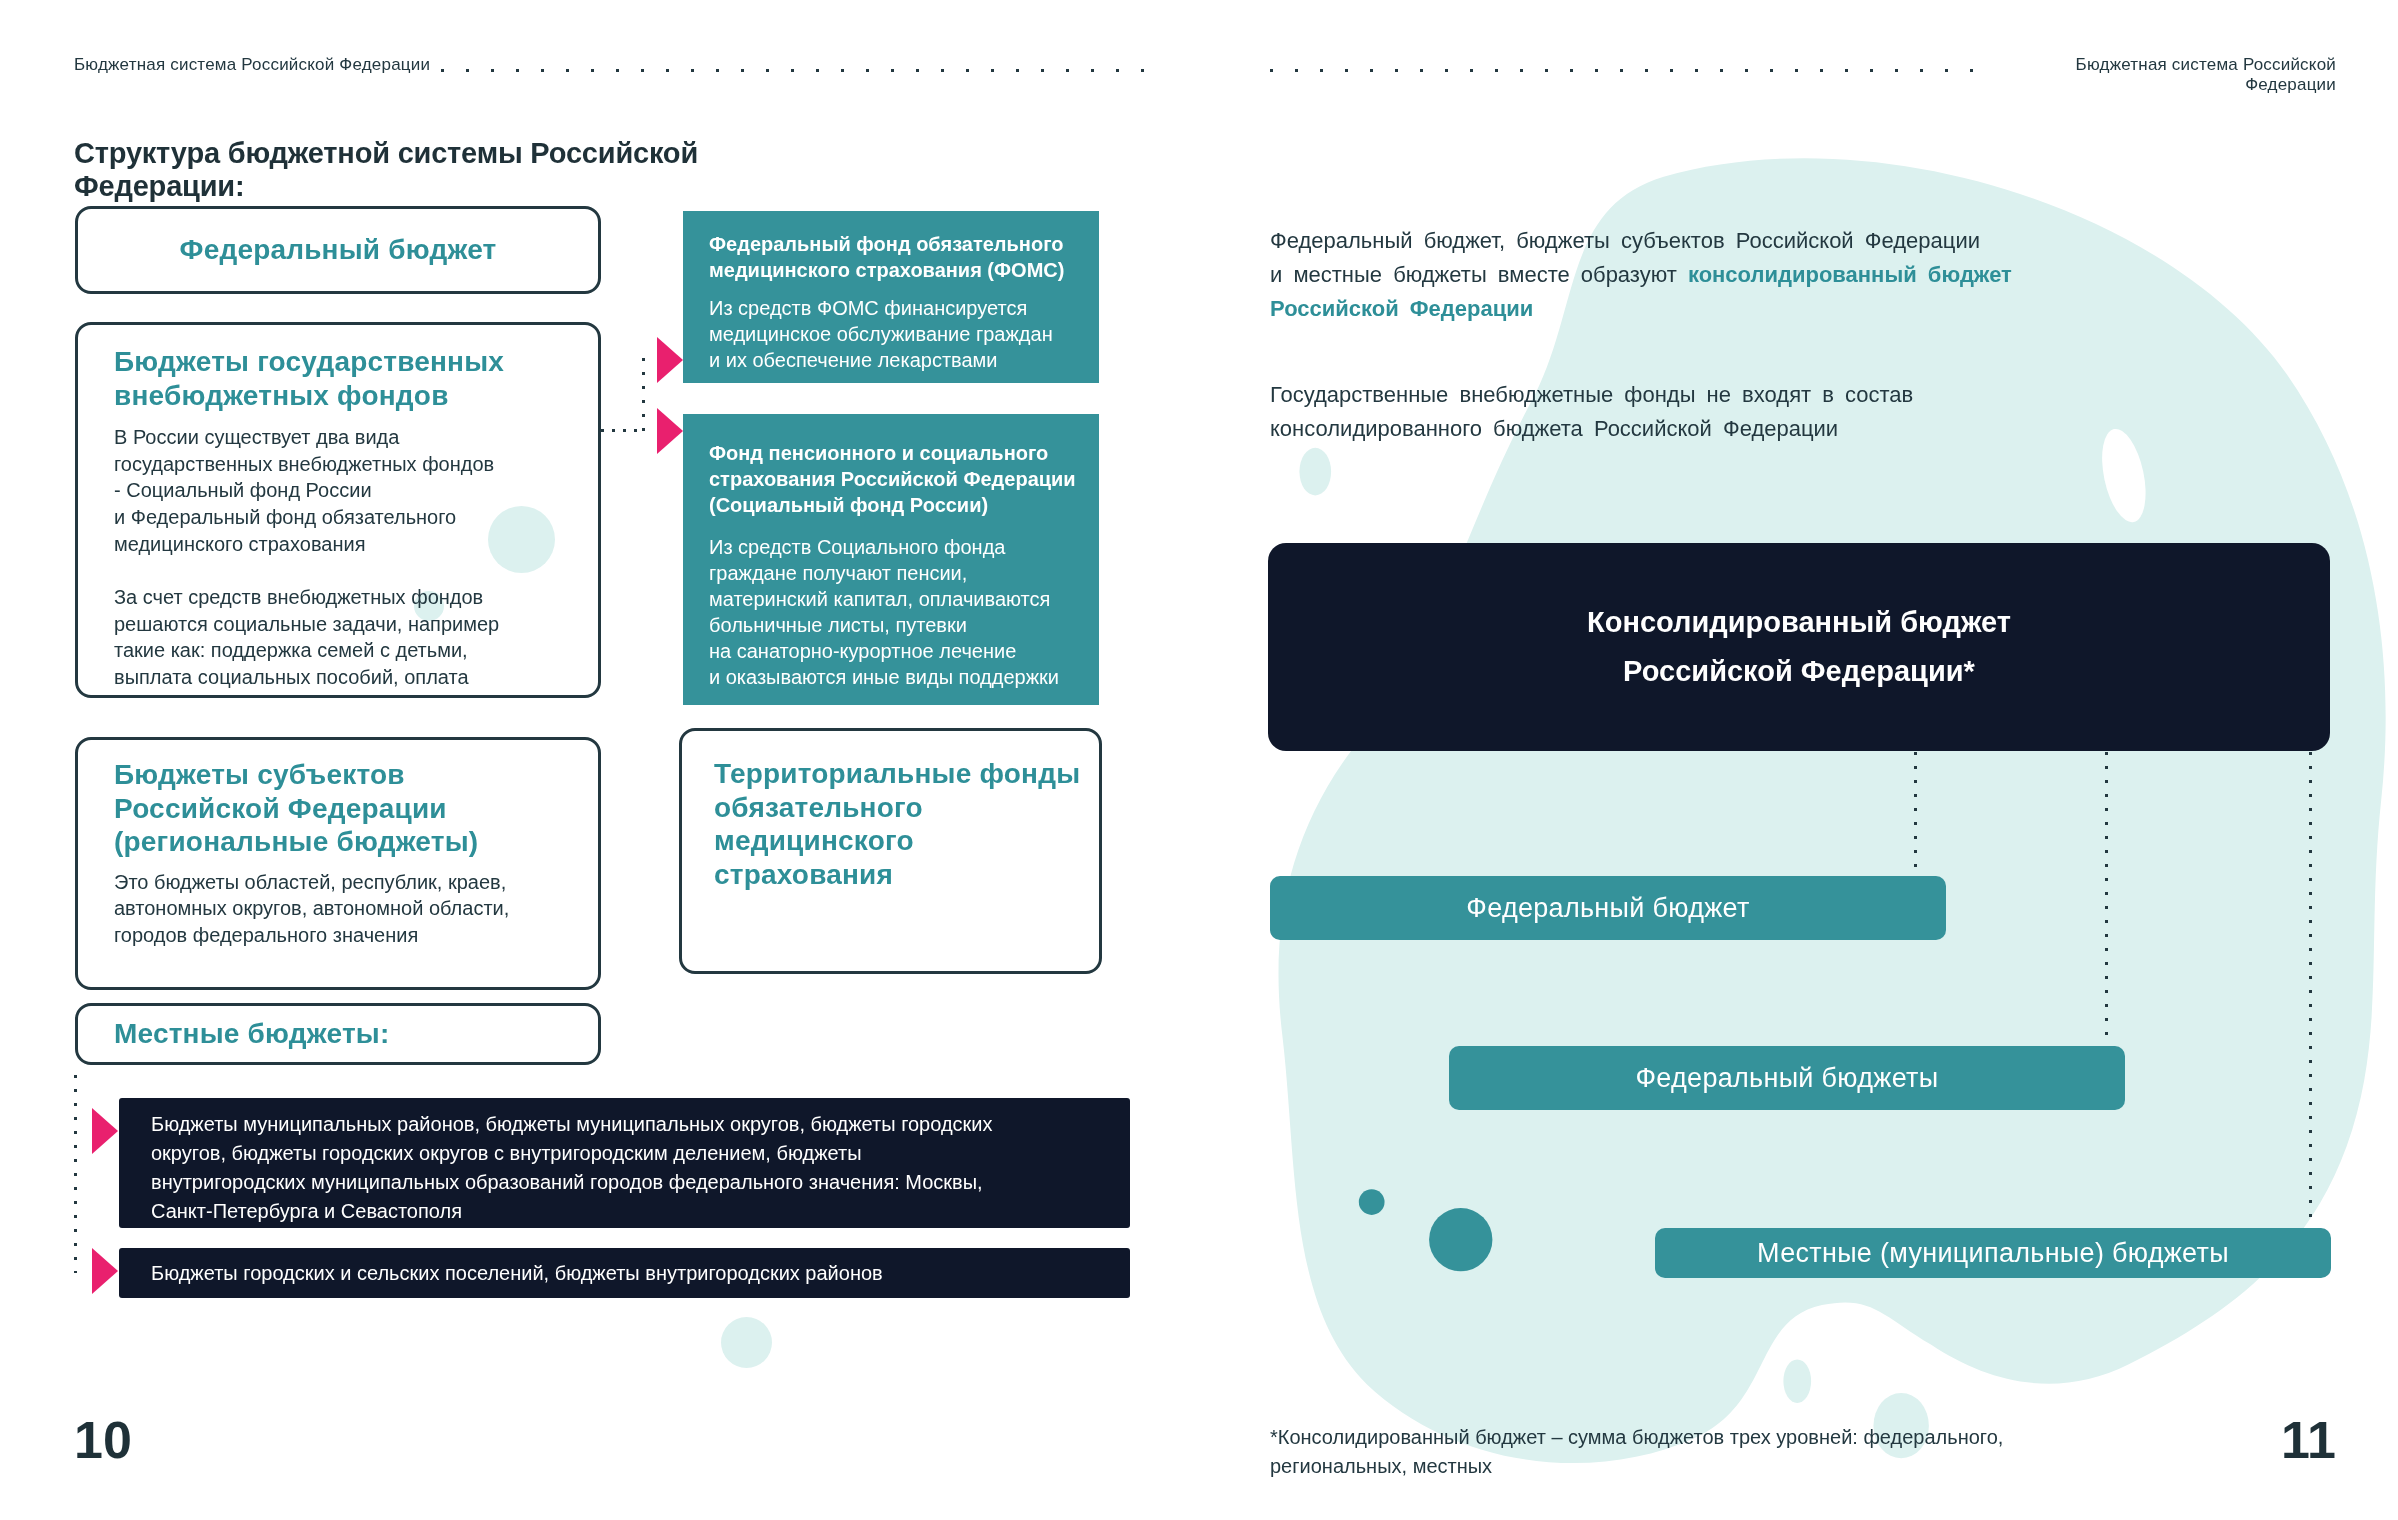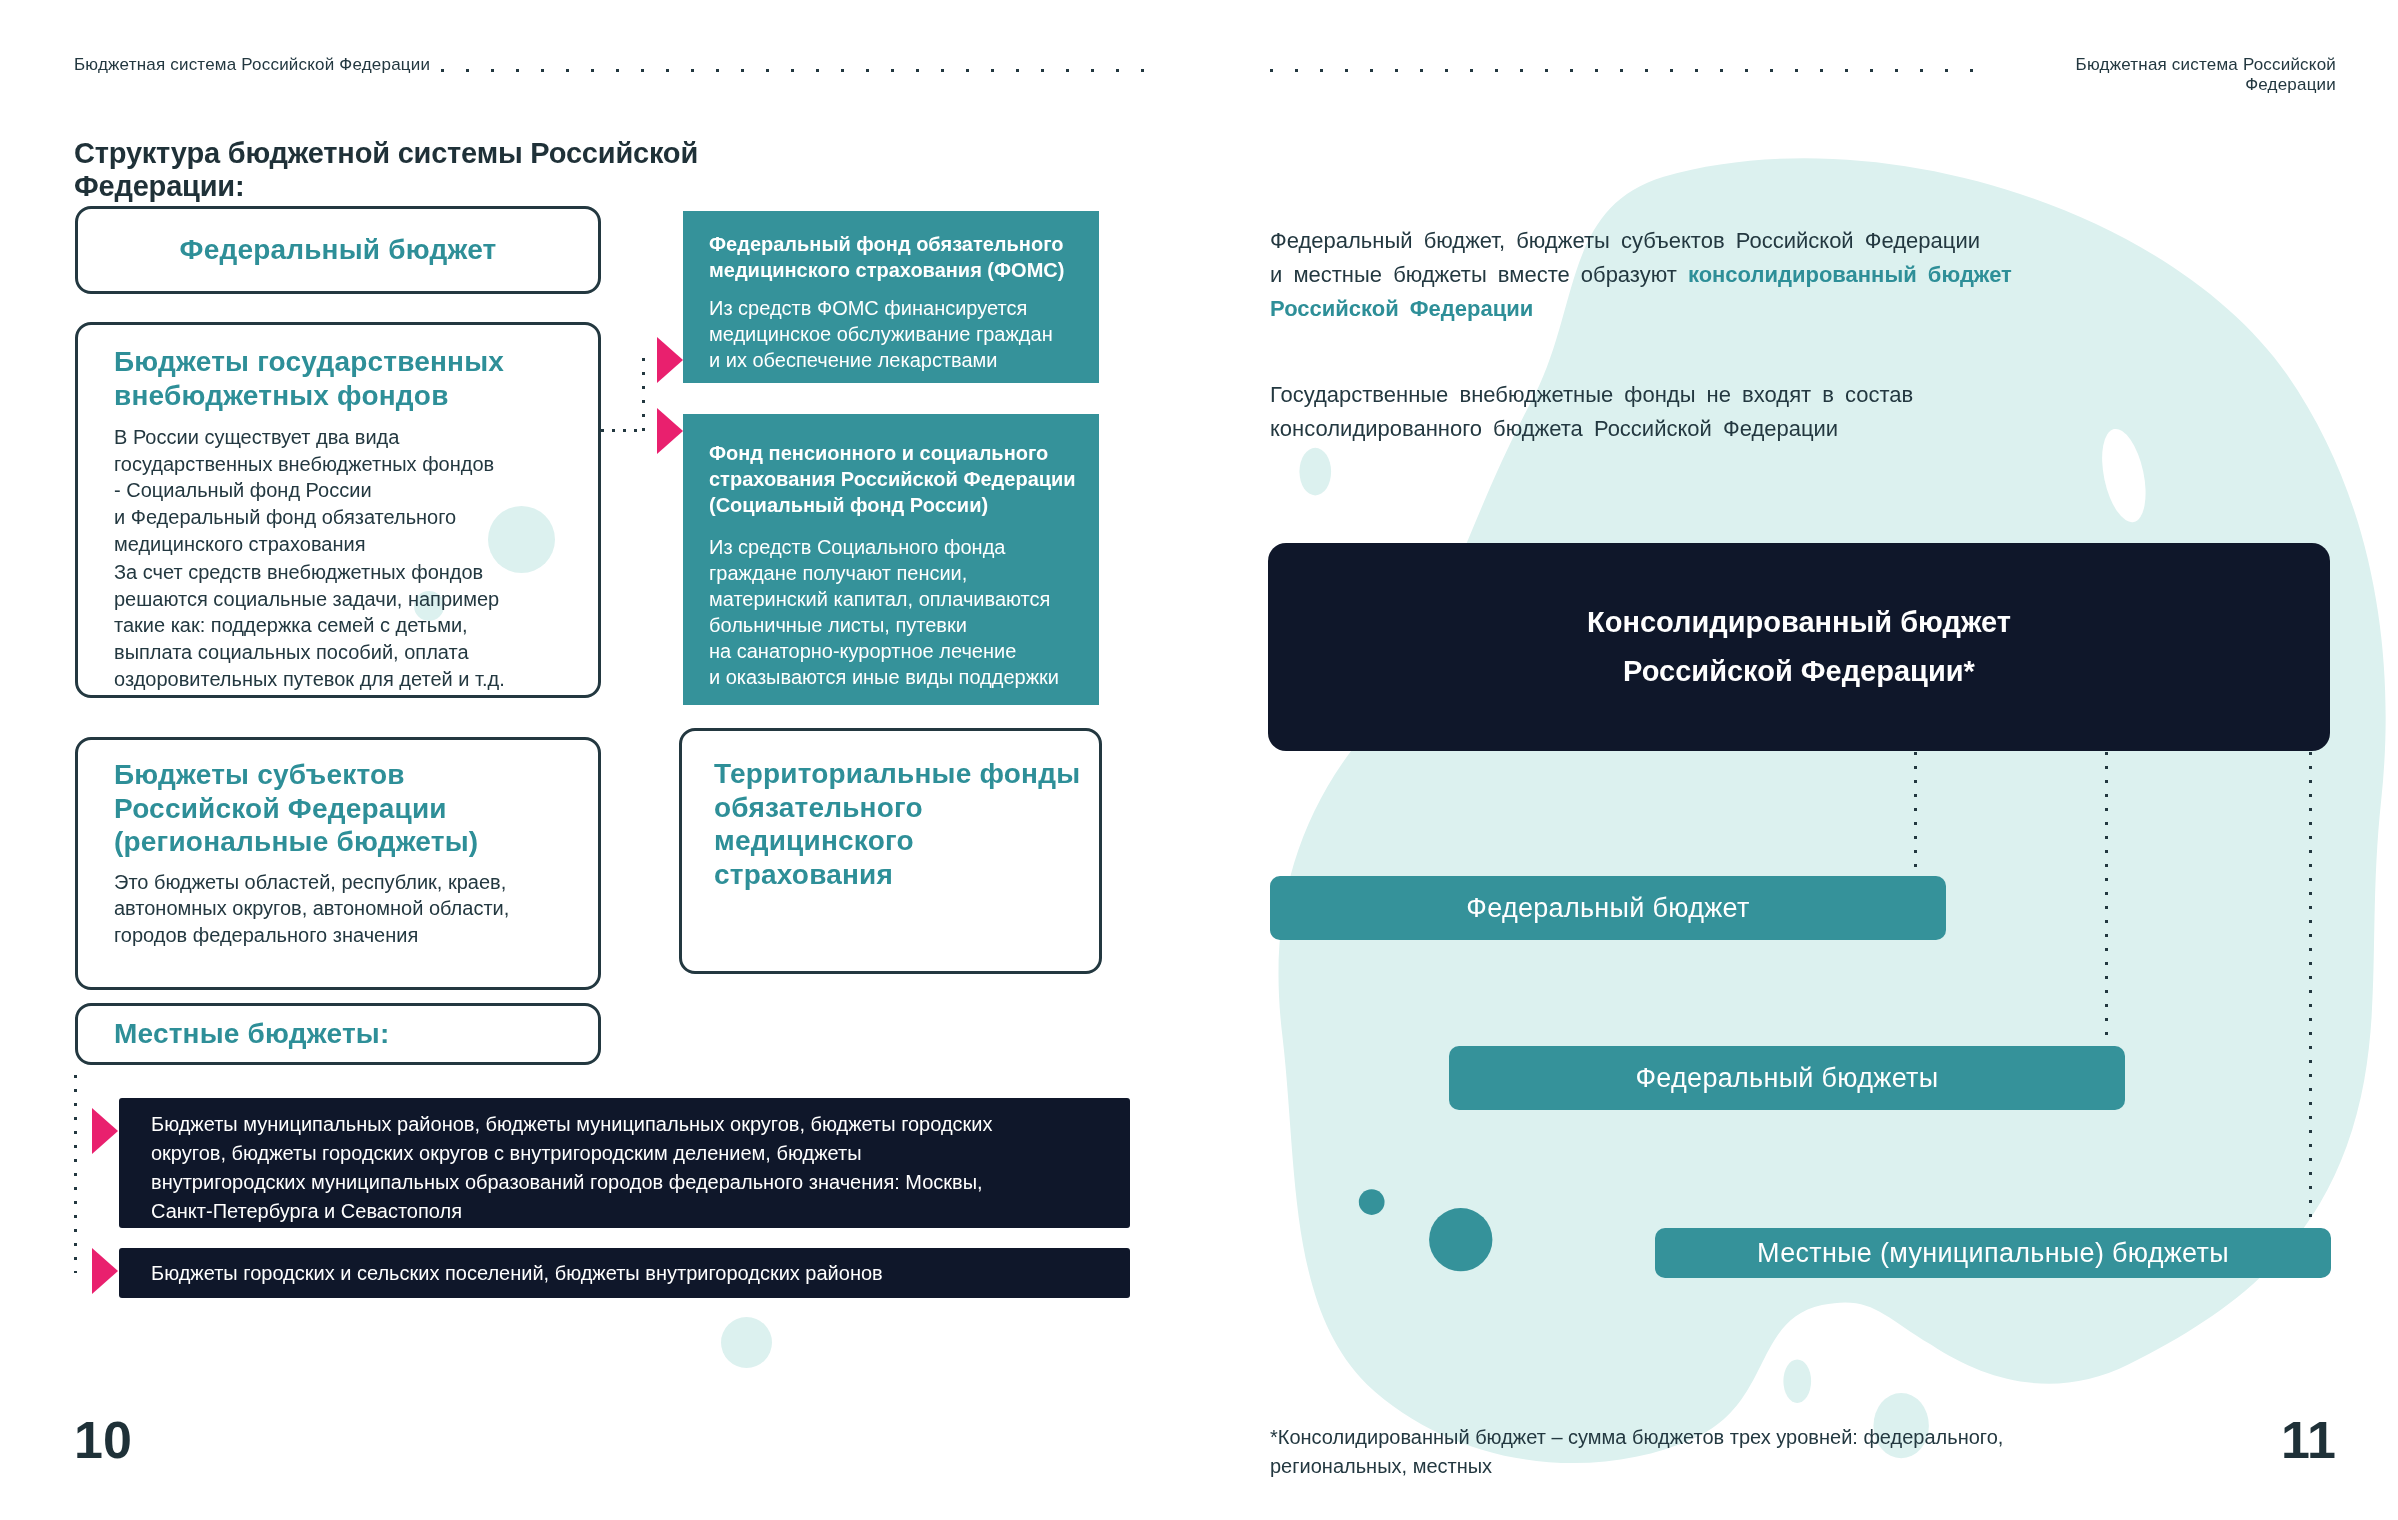--- a/index.html
+++ b/index.html
@@ -82,21 +82,21 @@
 
   <div class="abs wbox flexcenter" style="left:75px; top:206px; width:526px; height:88px;">
     <span class="tealtxt box-title">Федеральный бюджет</span>
   </div>
 
   <div class="abs wbox" style="left:75px; top:322px; width:526px; height:376px; padding:20px 18px 0 36px; overflow:hidden;">
     <div class="circle" style="left:410px; top:181px; width:67px; height:67px; background:#DCF1EF; z-index:0;"></div>
     <div class="circle" style="left:336px; top:266px; width:30px; height:30px; background:#DCF1EF; z-index:0;"></div>
     <div class="tealtxt box-title pre" style="position:relative; z-index:1; margin-bottom:12px;">Бюджеты государственных
 внебюджетных фондов</div>
-    <div class="box-body pre" style="position:relative; z-index:1; margin-bottom:2px;">В России существует два вида
+    <div class="box-body pre" style="position:relative; z-index:1; margin-bottom:27px;">В России существует два вида
 государственных внебюджетных фондов
 - Социальный фонд России
 и Федеральный фонд обязательного
 медицинского страхования</div>
     <div class="box-body pre" style="position:relative; z-index:1;">За счет средств внебюджетных фондов
 решаются социальные задачи, например
 такие как: поддержка семей с детьми,
 выплата социальных пособий, оплата
 оздоровительных путевок для детей и т.д.</div>
   </div>

